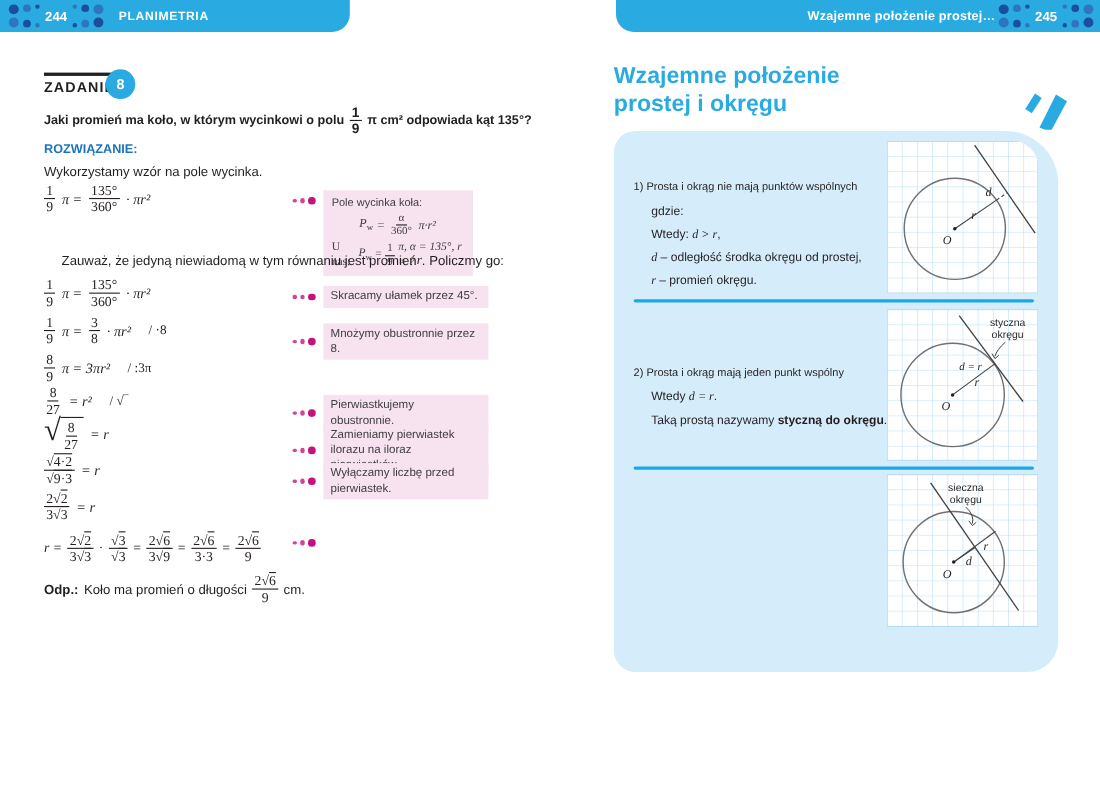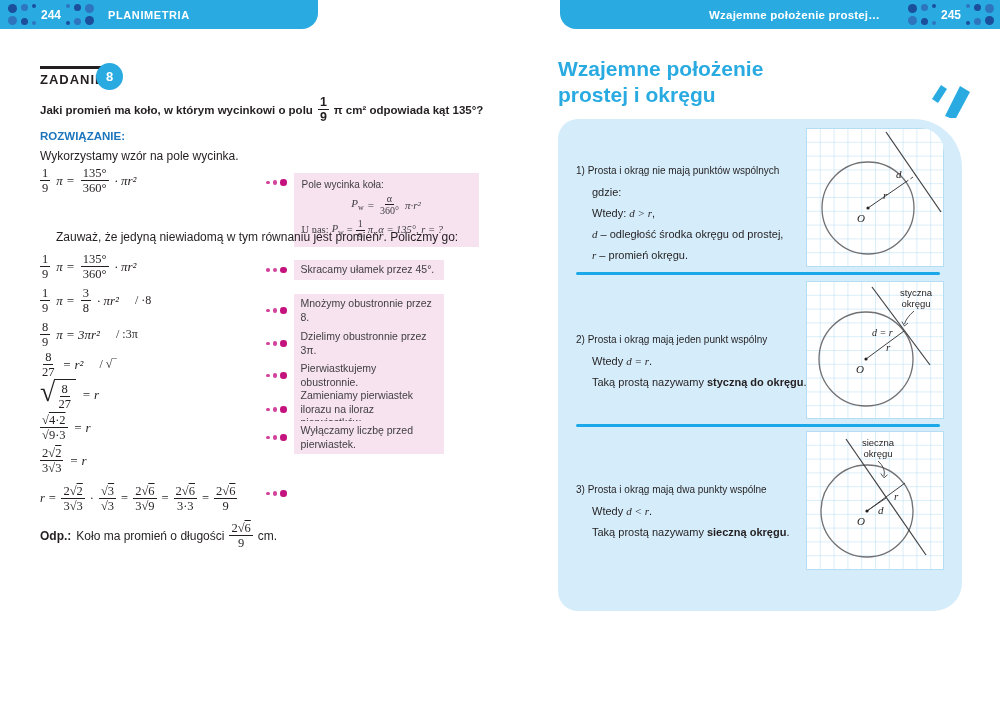--- a/index.html
+++ b/index.html
@@ -5,21 +5,21 @@
   html,body{margin:0;padding:0;background:#fff;}
   #page{position:relative;width:1000px;height:721px;background:#ffffff;overflow:hidden;
         font-family:"Liberation Sans",sans-serif;color:#231f20;}
 
   
   .hdr{position:absolute;top:0;height:29px;background:#29abe2;display:flex;align-items:center;}
   .hdr-left{left:0;width:312px;border-radius:0 0 16px 0;padding-left:6px;}
   .hdr-right{left:560px;right:0;border-radius:0 0 0 16px;justify-content:flex-end;padding-right:4px;}
   .hdr-title{color:#fff;font-weight:bold;font-size:11px;letter-spacing:.6px;}
   .hdr-left .hdr-title{margin-left:12px;}
-  .hdr-right .hdr-title{margin-right:26px;letter-spacing:.2px;font-size:11.5px;padding-left:40px;}
+  .hdr-right .hdr-title{margin-right:1px;letter-spacing:.2px;font-size:11.5px;padding-left:40px;}
   .pgnum{color:#fff;font-weight:bold;font-size:12px;margin:0 3px;}
   .dots{display:flex;align-items:center;}
   .dcol{display:flex;flex-direction:column;justify-content:space-between;height:21px;align-items:center;margin:0 2px;}
   .dot{border-radius:50%;display:block;}
   .d9{width:9px;height:9px}.d7{width:7px;height:7px}.d4{width:4px;height:4px}
   .c1{background:#1b4e9b}.c2{background:#2e75bd}
 
   
   .zadanie{position:absolute;left:40px;top:66px;font-weight:bold;font-size:13px;letter-spacing:1px;
            border-top:3px solid #231f20;padding-top:3px;}
@@ -55,21 +55,21 @@
   .arow{position:absolute;left:266px;display:flex;align-items:center;gap:7px;}
   .arow.topalign{align-items:flex-start;}
   .mdots{display:flex;align-items:center;gap:3px;flex:0 0 auto;}
   .mdots.pad{margin-top:6px;}
   .md{border-radius:50%;display:block;}
   .md.s{width:3.5px;height:3.5px;background:#d2449c;}
   .md.m{width:4.5px;height:4.5px;background:#d2449c;}
   .md.l{width:6.5px;height:6.5px;background:#c4137e;}
   .pbox{background:#f7e2ef;color:#414042;font-size:10.5px;line-height:1.3;
         padding:3px 7px;width:150px;box-sizing:border-box;}
-  .hintbox{width:185px;padding:5px 8px;color:#414042;}
+  .hintbox{width:136px;padding:5px 8px;color:#414042;}
   .hintbox .htitle{font-size:10px;margin-bottom:2px;}
   .hformula{font-family:"Liberation Serif",serif;font-size:11px;display:flex;justify-content:center;
             align-items:center;gap:4px;margin:1px 0 2px;}
   .hgiven{font-family:"Liberation Serif",serif;font-size:10.5px;display:flex;align-items:center;gap:3px;}
   .hformula .frac,.hgiven .frac{font-size:10px;}
   sub{font-size:8px;}
 
   
   .lesson-title{position:absolute;left:558px;top:56px;color:#29abe2;font-weight:bold;
                 font-size:21px;line-height:26px;}
@@ -343,28 +343,20 @@
     <div class="pbox">Skracamy ułamek przez 45°.</div>
   </div>
   <div class="arow" style="top:294px">
     <span class="mdots">
         <i class="md s"></i>
         <i class="md m"></i>
         <i class="md l"></i>
       </span>
     <div class="pbox">Mnożymy obustronnie przez 8.</div>
   </div>
-  <div class="arow" style="top:327px">
-    <span class="mdots">
-        <i class="md s"></i>
-        <i class="md m"></i>
-        <i class="md l"></i>
-      </span>
-    <div class="pbox">Dzielimy obustronnie przez 3π.</div>
-  </div>
   <div class="arow" style="top:359px">
     <span class="mdots">
         <i class="md s"></i>
         <i class="md m"></i>
         <i class="md l"></i>
       </span>
     <div class="pbox">Pierwiastkujemy obustronnie.</div>
   </div>
   <div class="arow" style="top:386px">
     <span class="mdots">
@@ -411,25 +403,20 @@
     <div class="ln"><span class="mvar">d</span><span> – odległość środka okręgu od prostej,</span></div>
     <div class="ln"><span class="mvar">r</span><span> – promień okręgu.</span></div>
   </div>
 
   <div class="sec" style="top:318px">
     <div class="shead">2) Prosta i okrąg mają jeden punkt wspólny</div>
     <div class="ln"><span>Wtedy </span><span class="mvar">d = r</span><span>.</span></div>
     <div class="ln"><span>Taką prostą nazywamy </span><span class="bold">styczną do okręgu</span><span>.</span></div>
   </div>
 
-  <div class="sec" style="top:468px">
-    <div class="shead">3) Prosta i okrąg mają dwa punkty wspólne</div>
-    <div class="ln"><span>Wtedy </span><span class="mvar">d &lt; r</span><span>.</span></div>
-    <div class="ln"><span>Taką prostą nazywamy </span><span class="bold">sieczną okręgu</span><span>.</span></div>
-  </div>
 
   <div class="dia dia1">
     <svg width="138" height="139" viewBox="0 0 138 139">
       <defs>
         <pattern id="g1" width="13.8" height="13.8" patternUnits="userSpaceOnUse">
           <path d="M13.8 0H0V13.8" fill="none" stroke="#b5ddf3" stroke-width="1"></path>
         </pattern>
       </defs>
       <rect width="138" height="139" fill="#ffffff"></rect>
       <rect width="138" height="139" fill="url(#g1)"></rect>

